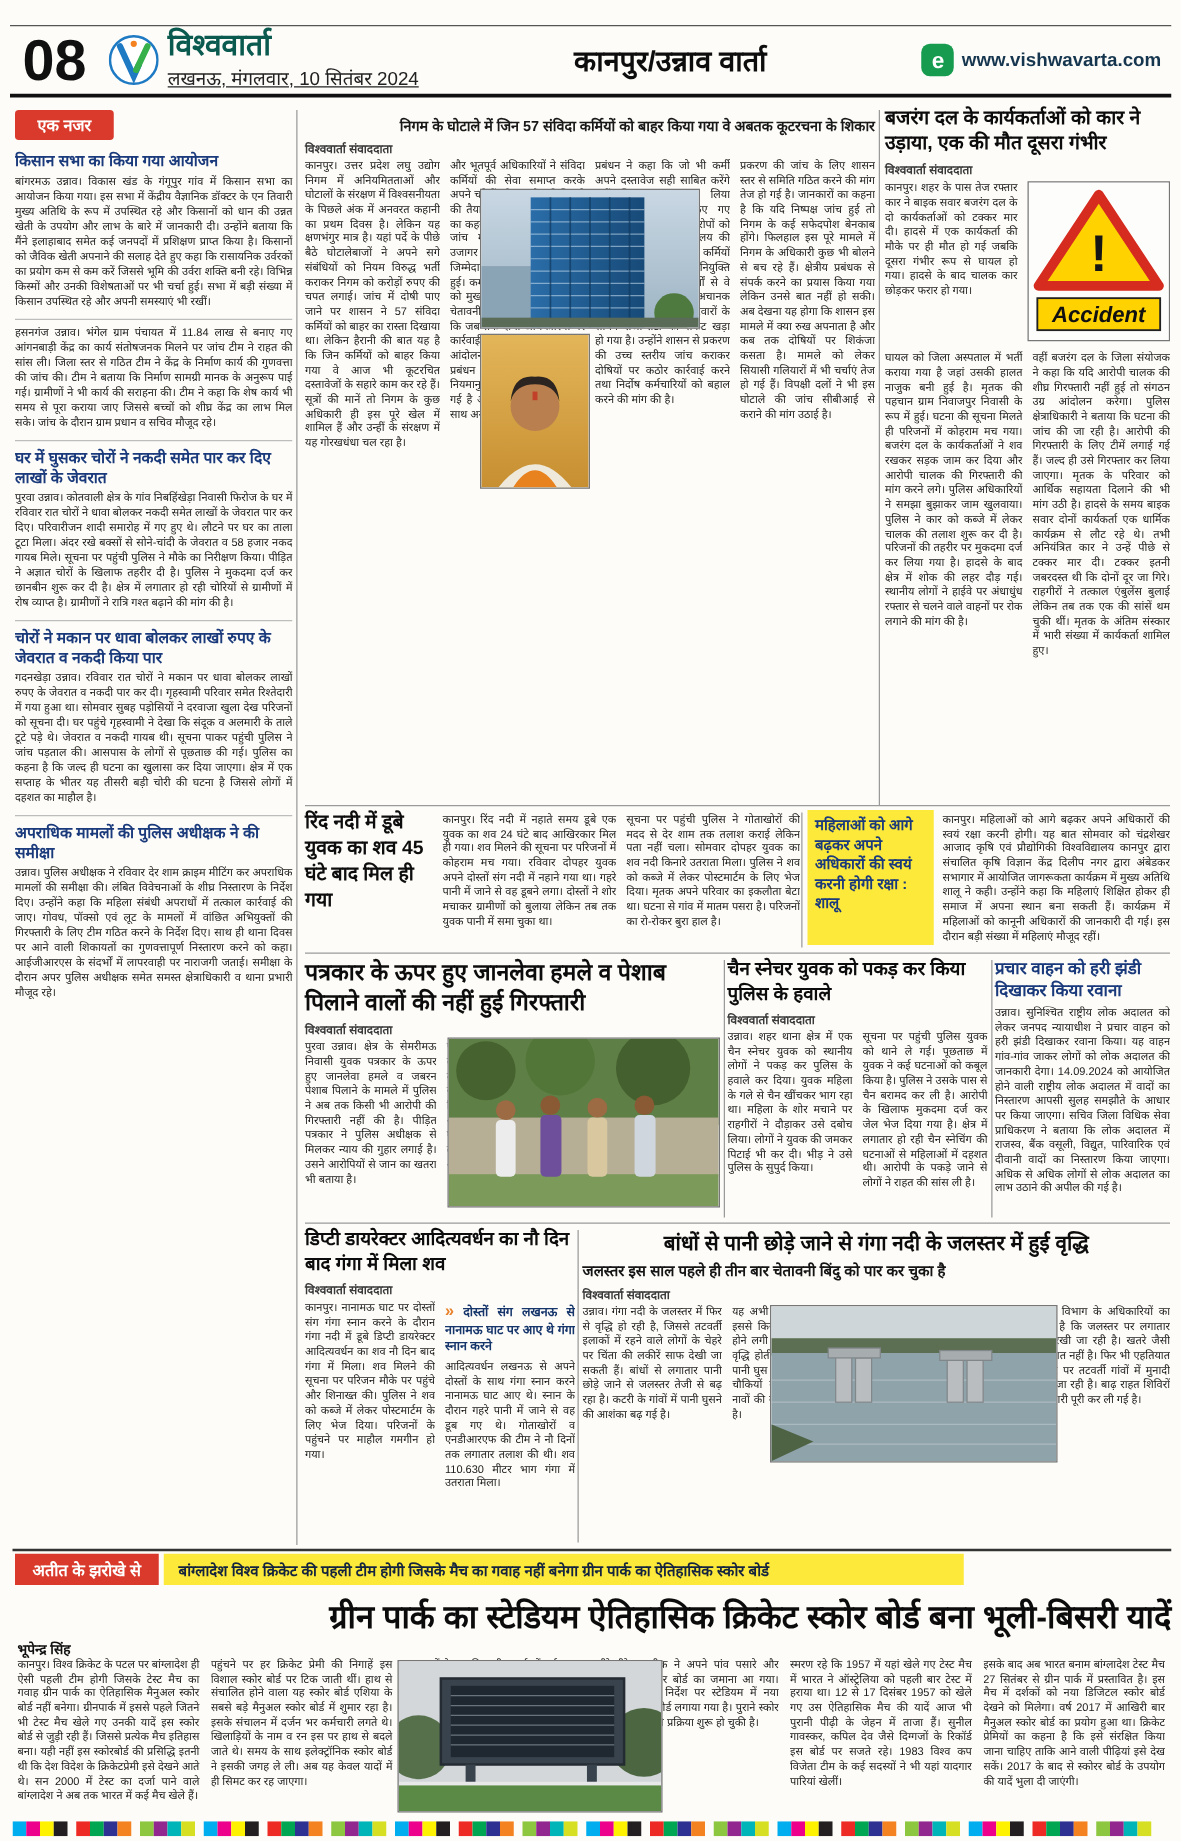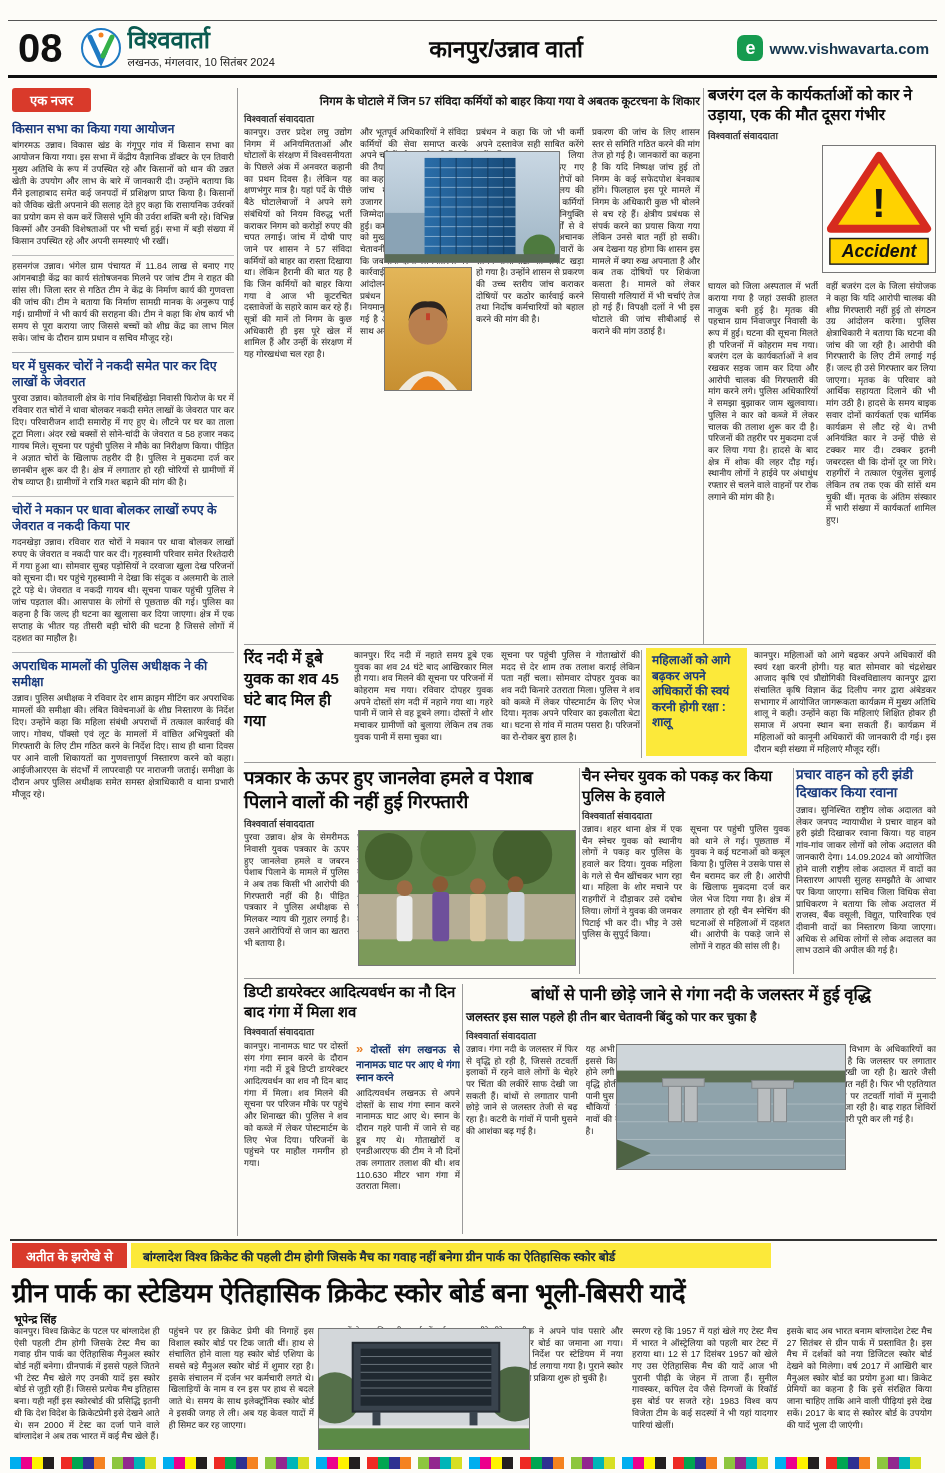--- a/index.html
+++ b/index.html
@@ -4,25 +4,25 @@
 <style>
   :root{
     --red:#d93a2b; --yellow:#fce93a; --navy:#1a3a7c; --teal:#0a5a50; --green:#169b4f;
   }
   *{margin:0;padding:0;box-sizing:border-box;}
   body{background:#d8d8d6;font-family:"Liberation Sans","DejaVu Sans",sans-serif;}
   .page{position:relative;width:945px;height:1473px;margin:0 auto;background:#fdfcf8;overflow:hidden;color:#1b1b1b;}
 
   
   .masthead{position:absolute;left:8px;top:20px;width:929px;height:58px;border-top:1px solid #555;border-bottom:3px solid #101010;display:flex;align-items:center;background:#fdfcf8;}
-  .pgnum{font-size:40px;font-weight:bold;padding:0 14px 0 10px;color:#101010;line-height:1;}
+  .pgnum{font-size:46px;font-weight:bold;padding:0 14px 0 10px;color:#101010;line-height:1;}
   .brand{display:flex;align-items:center;gap:7px;padding-left:4px;}
   .brand-icon{width:40px;height:40px;display:block;}
   .brand-name{font-size:24px;font-weight:bold;color:var(--teal);line-height:1.05;}
-  .brand-date{font-size:11px;color:#222;margin-top:2px;}
+  .brand-date{font-size:15px;color:#222;margin-top:2px;text-decoration:underline;}
   .section-title{flex:1;text-align:center;font-size:23px;font-weight:bold;color:#0d0d0d;}
   .site{display:flex;align-items:center;gap:6px;padding-right:8px;}
   .e-icon{width:26px;height:26px;border-radius:7px;background:var(--green);color:#fff;font-weight:bold;font-size:18px;display:flex;align-items:center;justify-content:center;}
   .site-url{font-weight:bold;font-size:15px;color:#16364f;}
 
   
   .byline{font-size:9.5px;font-weight:bold;color:#3a3a3a;margin:4px 0 2px;}
   .col{flex:1;font-size:8.8px;line-height:1.33;text-align:justify;color:#1b1b1b;overflow:hidden;}
   .photo{position:absolute;border:1px solid #777;background:#eee;overflow:hidden;}
   .photo svg{display:block;width:100%;height:100%;}
@@ -81,21 +81,21 @@
   .ganga{position:absolute;left:222px;top:0;width:470px;}
   .ganga-headline{font-size:16.5px;font-weight:bold;text-align:center;color:#0c0c0c;}
   .ganga-subhead{font-size:12px;font-weight:bold;text-align:left;margin-top:3px;color:#151515;}
   .ganga-body{position:relative;height:178px;display:flex;gap:8px;margin-top:2px;}
   .river-photo{left:150px;top:0;width:230px;height:126px;}
 
   
   .kicker{position:absolute;left:12px;top:1243px;width:925px;height:25px;display:flex;align-items:stretch;}
   .kicker-label{background:var(--red);color:#fff;font-weight:bold;font-size:13px;padding:4px 14px;white-space:nowrap;}
   .kicker-strip{background:var(--yellow);color:#14243f;font-weight:bold;font-size:12px;padding:5px 12px;width:640px;margin-left:4px;white-space:nowrap;overflow:hidden;}
-  .bottom-headline{position:absolute;left:12px;top:1274px;width:925px;text-align:left;font-size:26px;font-weight:bold;color:#0b0b0b;}
+  .bottom-headline{position:absolute;left:12px;top:1274px;width:925px;text-align:right;font-size:26px;font-weight:bold;color:#0b0b0b;}
   .bottom-byline{position:absolute;left:14px;top:1311px;font-size:11px;font-weight:bold;color:#101010;}
   .bottom-body{position:absolute;left:14px;top:1326px;width:918px;height:127px;display:flex;gap:9px;}
   .scoreboard-photo{left:318px;top:1328px;width:212px;height:122px;}
 
   
   .vline,.hline{position:absolute;background:#9a9a9a;}
   .hline.strong{background:#333;}
 
   
   .color-bar{position:absolute;left:10px;top:1457px;width:928px;height:12px;display:flex;overflow:hidden;}
@@ -203,20 +203,21 @@
           <rect x="42" y="46" width="4" height="7" fill="#c2402a"></rect>
         </svg>
       </div>
     </div>
   </section>
 
   <section class="acc-art">
     <h2 class="acc-headline">बजरंग दल के कार्यकर्ताओं को कार ने उड़ाया, एक की मौत दूसरा गंभीर</h2>
     <div class="byline">विश्ववार्ता संवाददाता</div>
     <div class="acc-top">
+      <div class="acc-intro">कानपुर। शहर के पास तेज रफ्तार कार ने बाइक सवार बजरंग दल के दो कार्यकर्ताओं को टक्कर मार दी। हादसे में एक कार्यकर्ता की मौके पर ही मौत हो गई जबकि दूसरा गंभीर रूप से घायल हो गया। हादसे के बाद चालक कार छोड़कर फरार हो गया।</div>
       <div class="photo accident-photo">
         <svg viewBox="0 0 114 128" preserveAspectRatio="none">
           <rect width="114" height="128" fill="#fdfdfb"></rect>
           <polygon points="57,10 106,84 8,84" fill="#ffd200" stroke="#d62b1f" stroke-width="8" stroke-linejoin="round"></polygon>
           <text x="57" y="72" text-anchor="middle" font-size="42" font-weight="bold" fill="#151515" font-family="Liberation Sans, sans-serif">!</text>
           <rect x="7" y="94" width="100" height="26" fill="#ffd200" stroke="#222" stroke-width="1.5"></rect>
           <text x="57" y="113" text-anchor="middle" font-size="18" font-weight="bold" font-style="italic" fill="#111" font-family="Liberation Sans, sans-serif">Accident</text>
         </svg>
       </div>
     </div>

